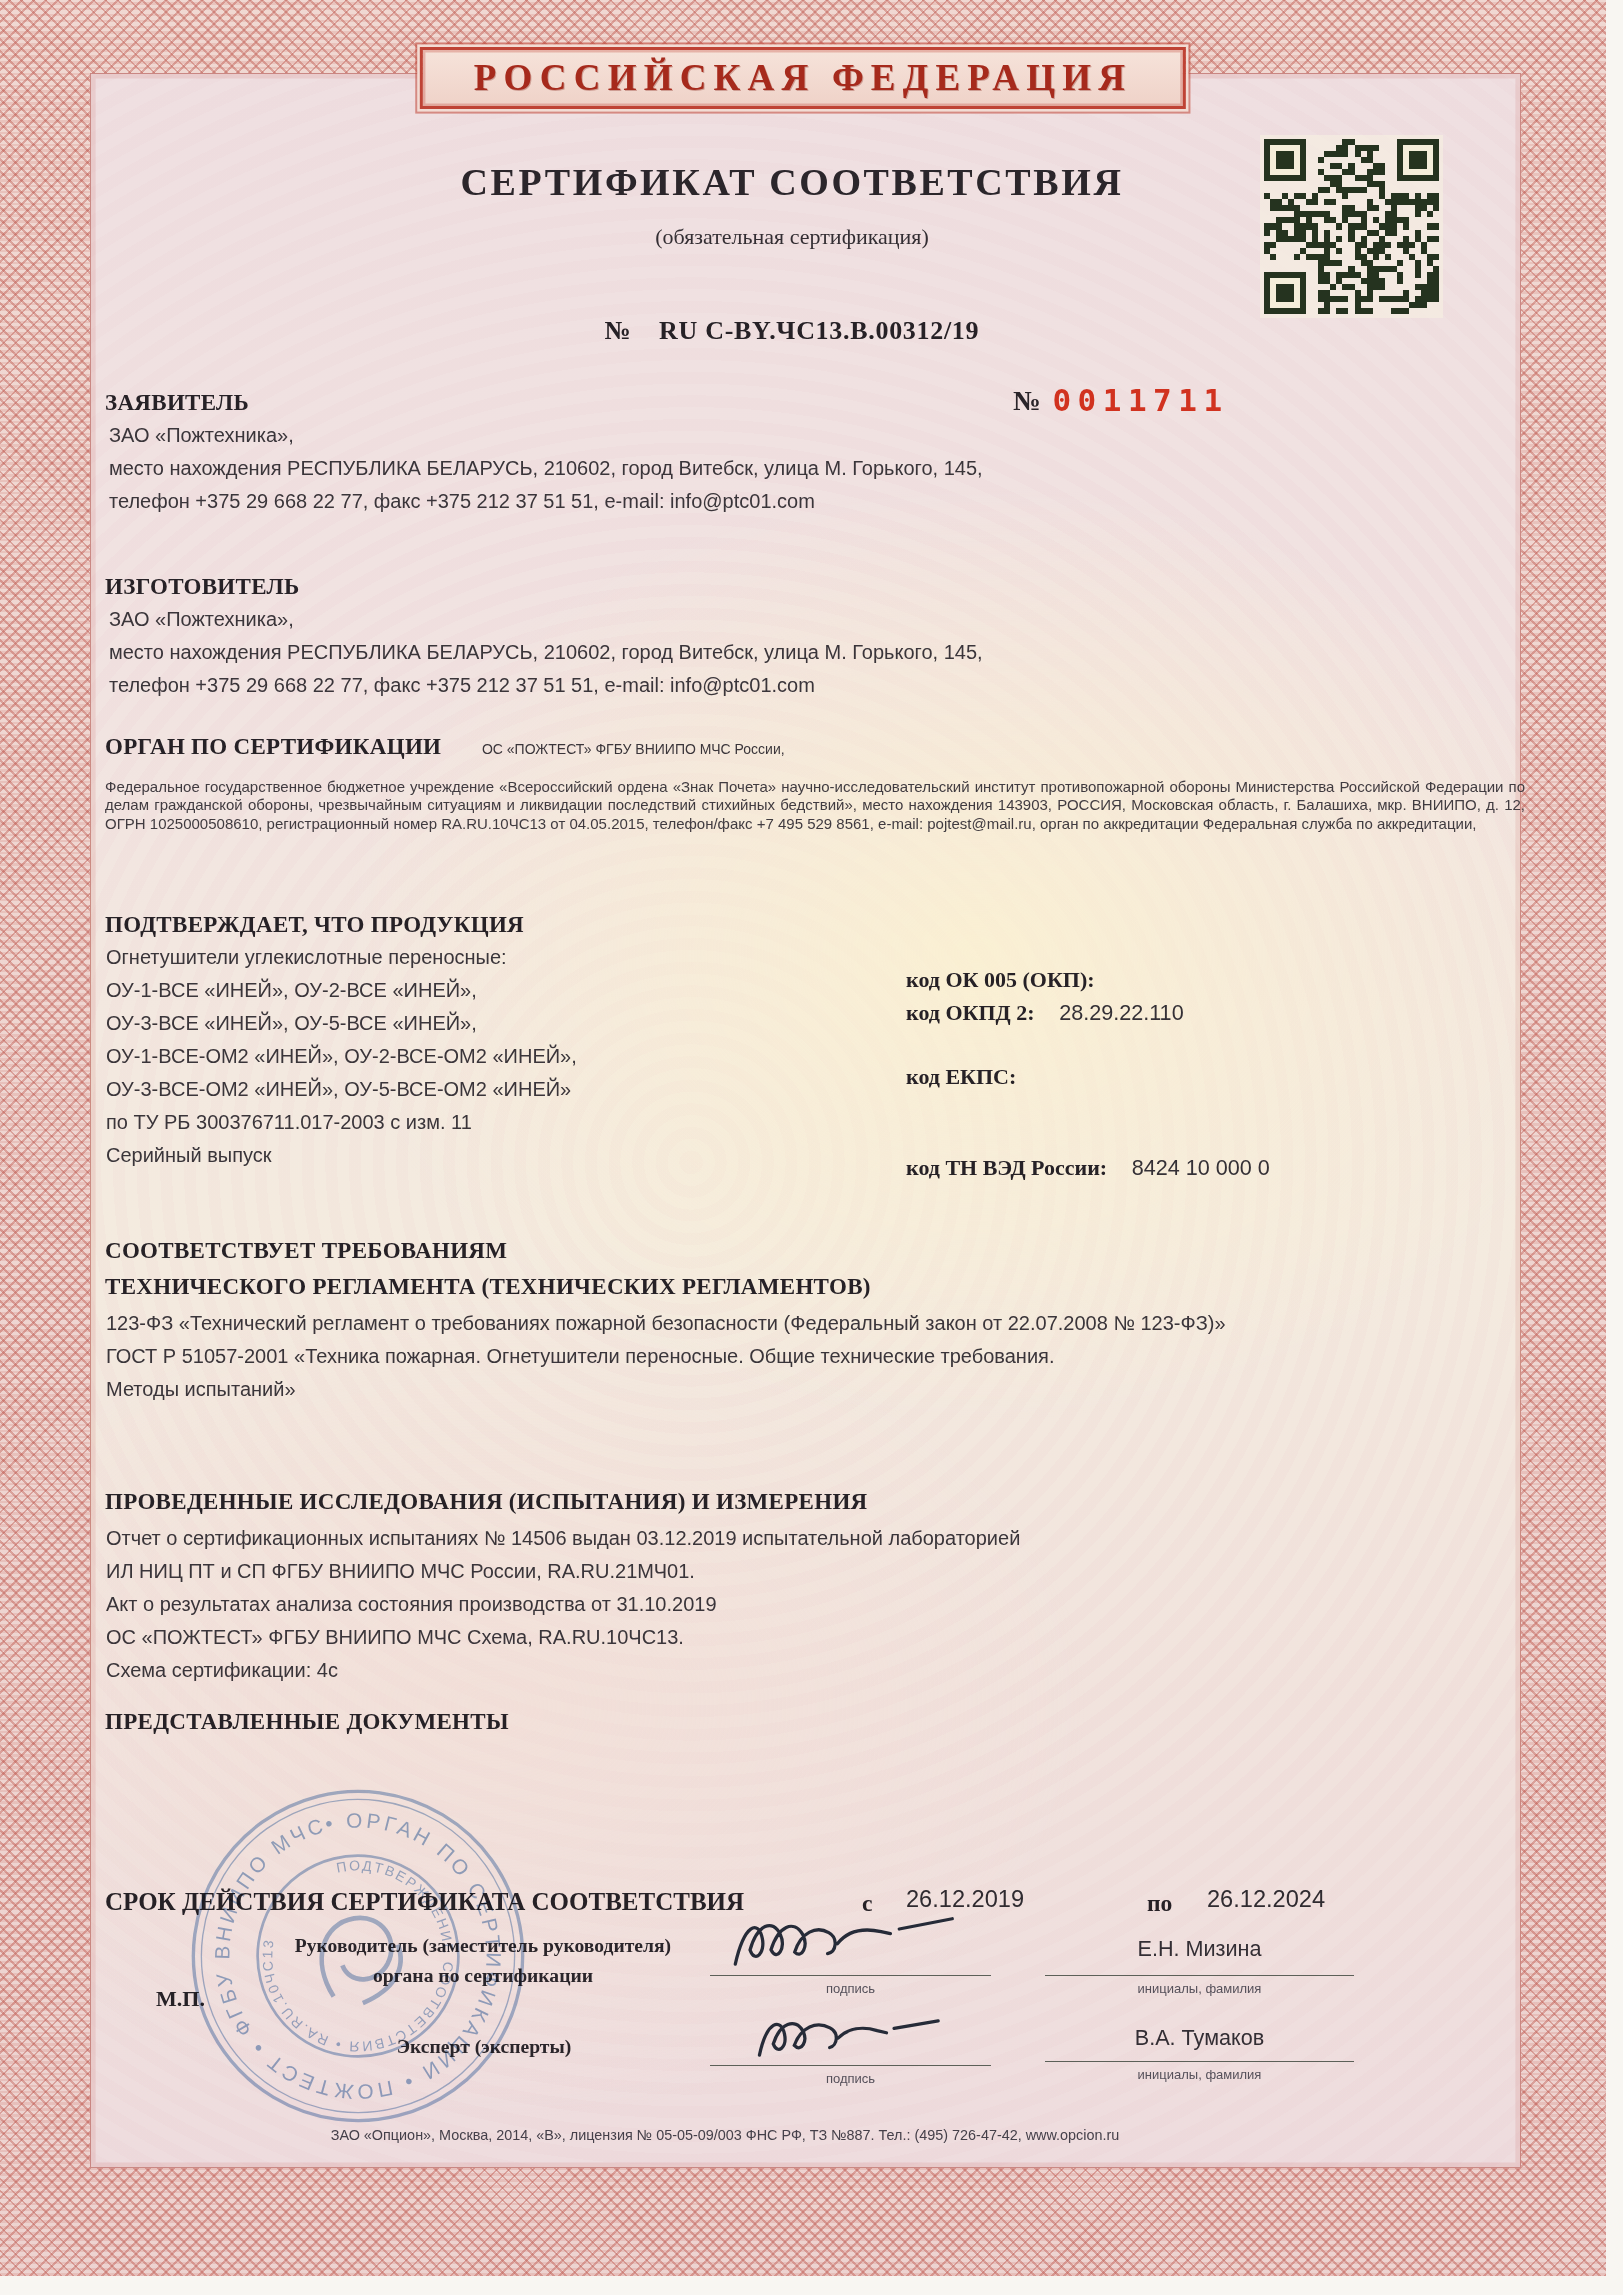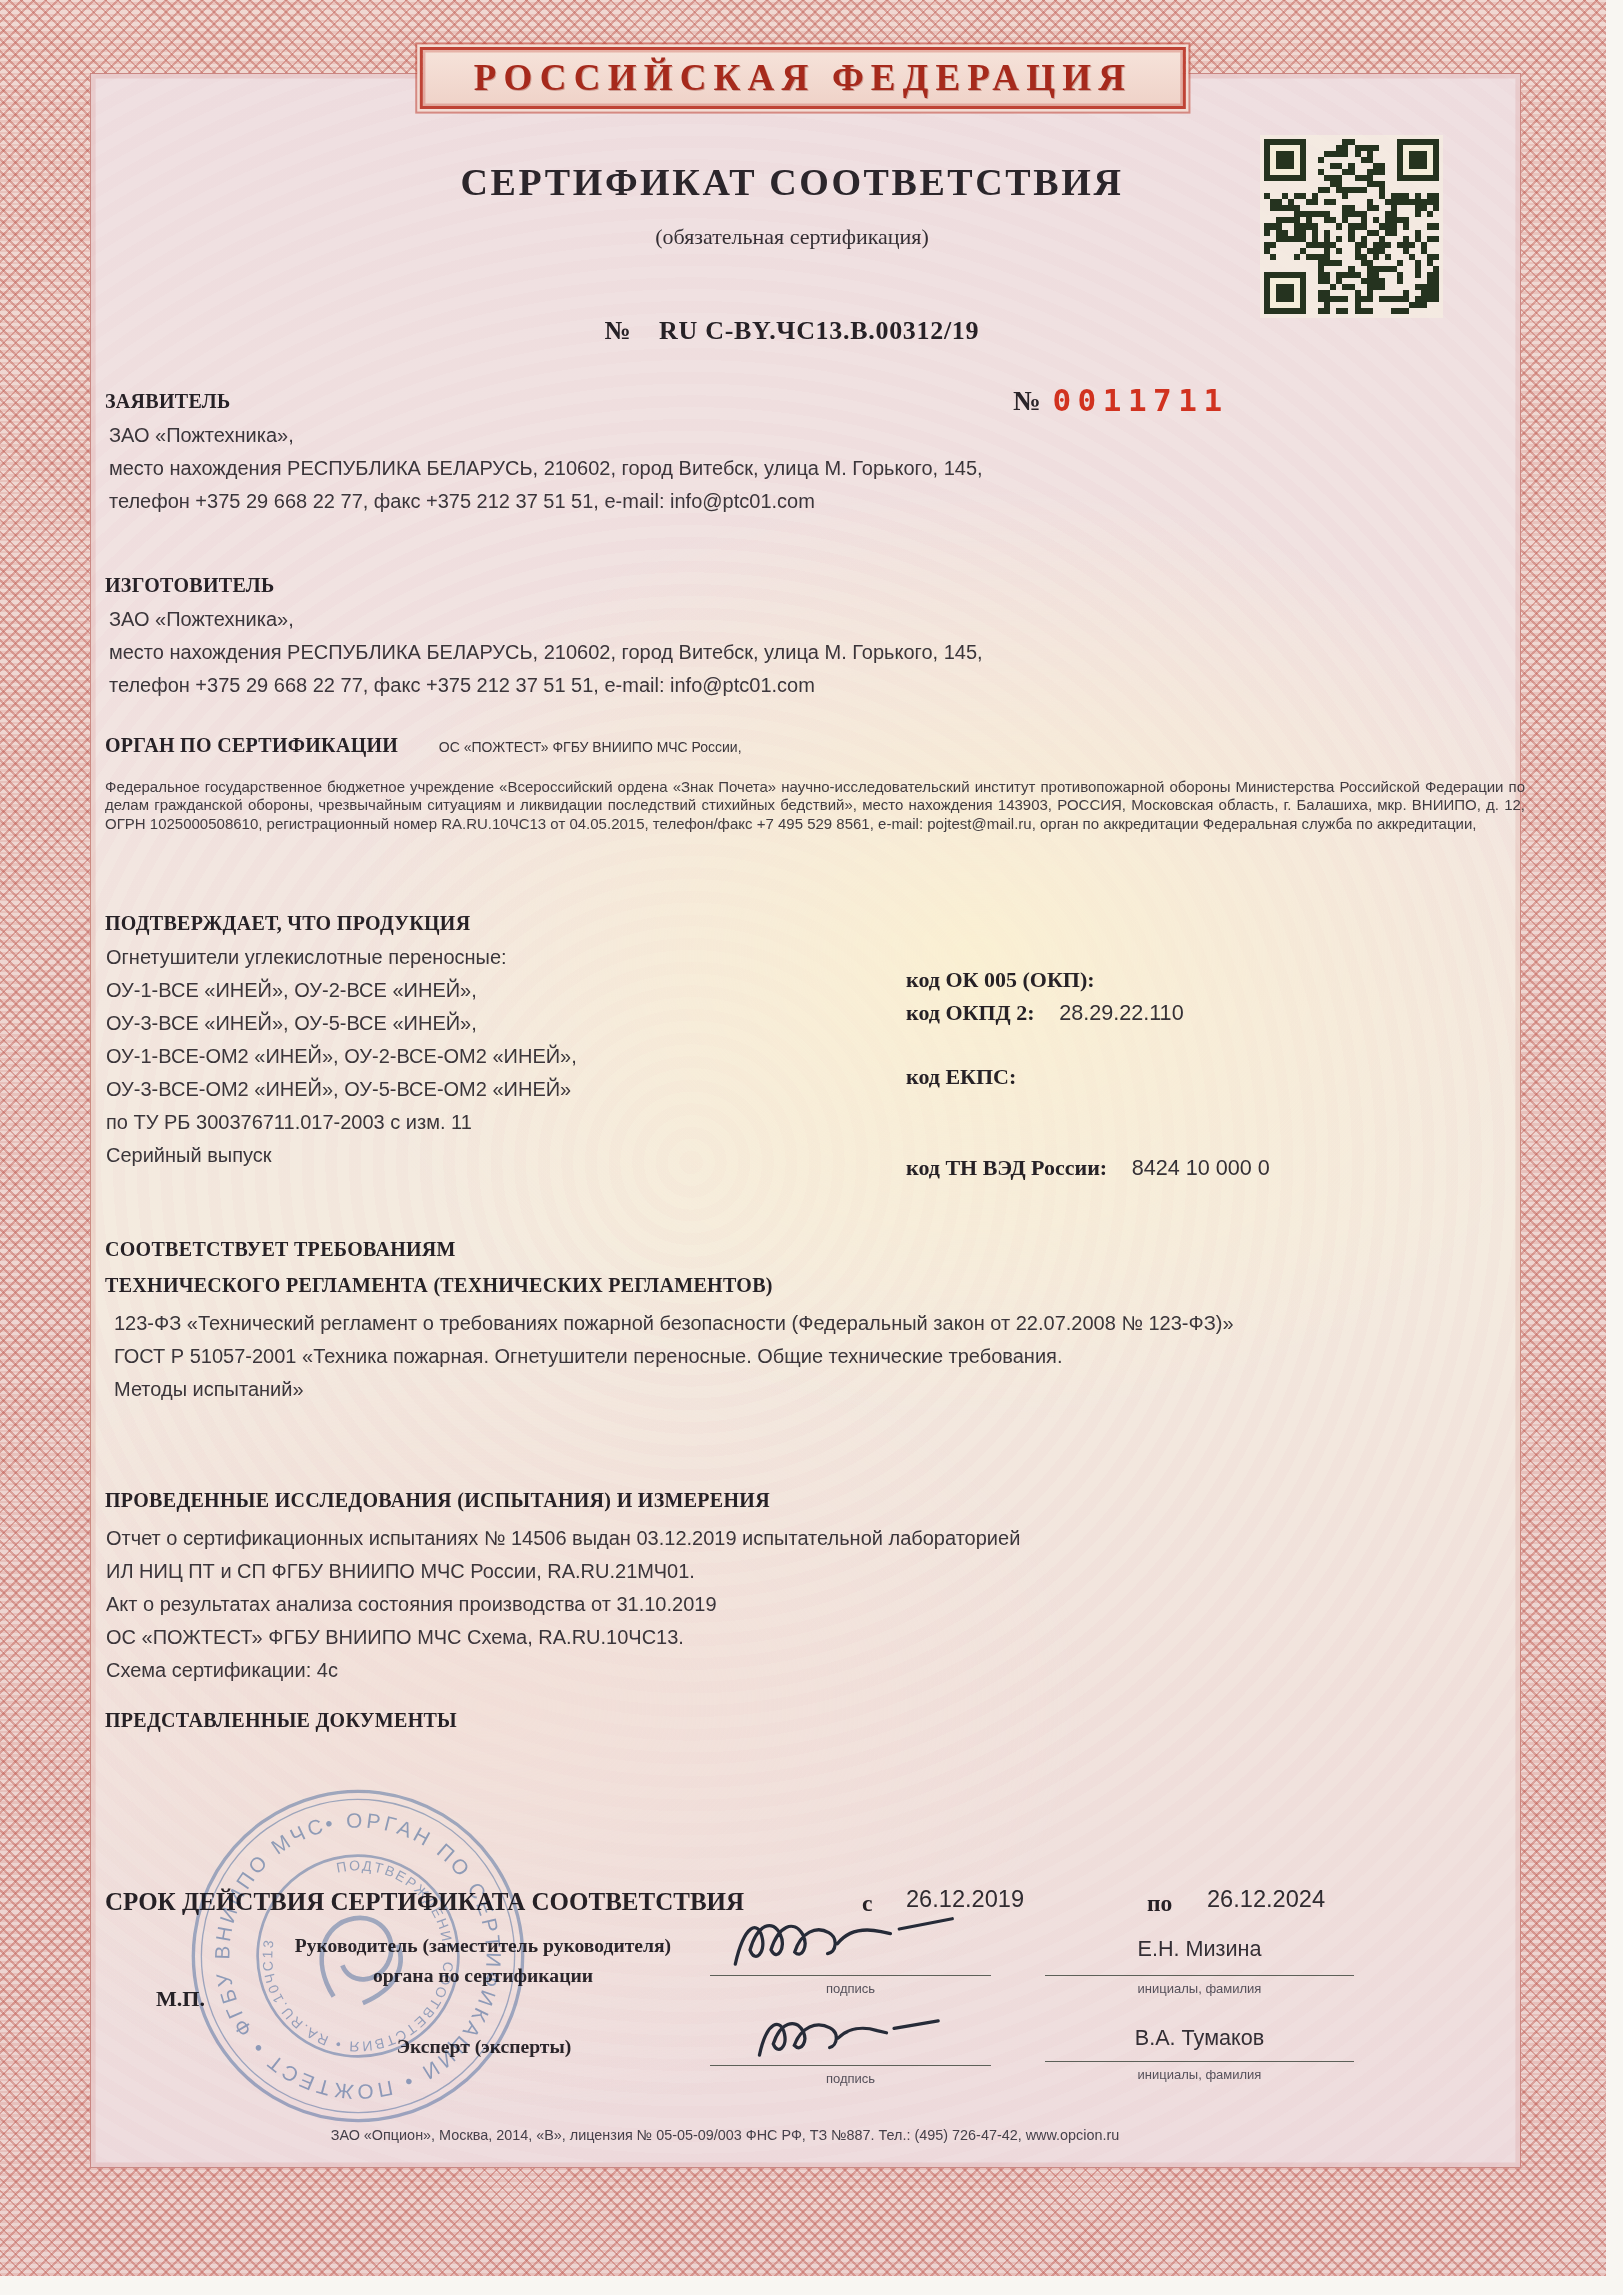--- a/index.html
+++ b/index.html
@@ -17,21 +17,21 @@
       repeating-radial-gradient(circle at 42% 52%, rgba(216,160,168,.05) 0 11.8px, transparent 11.8px 23.6px),
       linear-gradient(180deg,#efdfe1 0%,#f1e3e1 28%,#f4ebdf 55%,#f1e3dd 78%,#eedcde 100%);
     border:1.3px solid rgba(172,66,56,.55);
     box-shadow: inset 0 0 0 4.6px rgba(196,92,82,.14);
   }
   .abs{position:absolute;}
   .serifh{font-family:"Liberation Serif",serif;font-weight:700;color:#262126;}
   .sans{font-family:"Liberation Sans",sans-serif;color:#3a353a;}
   .body-text{font:400 20px/33px "Liberation Sans",sans-serif;color:#3a353a;}
   .small-print{font:400 15px/18.3px "Liberation Sans",sans-serif;color:#403b40;text-align:justify;}
-  .h36{font-size:20px;letter-spacing:0.3px;}
+  .h36{font-size:23px;letter-spacing:0.3px;}
   .codes-label{font:700 22px/1 "Liberation Serif",serif;color:#262126;}
   .codes-value{font:400 21.6px/1 "Liberation Sans",sans-serif;color:#343036;margin-left:22px;}
   .caption{font:400 13px/1 "Liberation Sans",sans-serif;color:#55505a;text-align:center;}
   .rule{border-bottom:1.3px solid #5c6058;}
   .banner{position:absolute;top:47px;left:50%;transform:translateX(-50%);
     border:3.3px solid #bf4335;background:linear-gradient(180deg,#f6e3da,#efd2c8);
     box-shadow:0 0 0 2.6px #f2dcd4, 0 0 0 4.6px rgba(191,67,53,.55), inset 0 0 0 2.6px rgba(191,67,53,.30);
     padding:7.9px 51px;white-space:nowrap;}
   .banner-text{font:700 37px/1.1 "Liberation Serif",serif;color:#a62a1c;letter-spacing:7.2px;
     text-shadow:1px 1px 0 rgba(125,22,12,.30);}
@@ -138,21 +138,21 @@
   <div class="abs" style="left:906px;top:1066px;white-space:nowrap;">
     <span class="codes-label">код ЕКПС:</span>
   </div>
   <div class="abs" style="left:906px;top:1157px;white-space:nowrap;">
     <span class="codes-label">код ТН ВЭД России:</span>
     <span class="codes-value">8424 10 000 0</span>
   </div>
 
   <div class="abs serifh h36" style="left:105px;top:1238px;">СООТВЕТСТВУЕТ ТРЕБОВАНИЯМ</div>
   <div class="abs serifh h36" style="left:105px;top:1274px;">ТЕХНИЧЕСКОГО РЕГЛАМЕНТА (ТЕХНИЧЕСКИХ РЕГЛАМЕНТОВ)</div>
-  <div class="abs body-text" style="left:114px;top:1307px;width:1420px;">
+  <div class="abs body-text" style="left:106px;top:1307px;width:1420px;">
     <div>123-ФЗ «Технический регламент о требованиях пожарной безопасности (Федеральный закон от 22.07.2008 № 123-ФЗ)»</div>
     <div>ГОСТ Р 51057-2001 «Техника пожарная. Огнетушители переносные. Общие технические требования.</div>
     <div>Методы испытаний»</div>
   </div>
 
   <div class="abs serifh h36" style="left:105px;top:1489px;">ПРОВЕДЕННЫЕ ИССЛЕДОВАНИЯ (ИСПЫТАНИЯ) И ИЗМЕРЕНИЯ</div>
   <div class="abs body-text" style="left:106px;top:1522px;width:1420px;">
     <div>Отчет о сертификационных испытаниях № 14506 выдан 03.12.2019 испытательной лабораторией</div>
     <div>ИЛ НИЦ ПТ и СП ФГБУ ВНИИПО МЧС России, RA.RU.21МЧ01.</div>
     <div>Акт о результатах анализа состояния производства от 31.10.2019</div>

